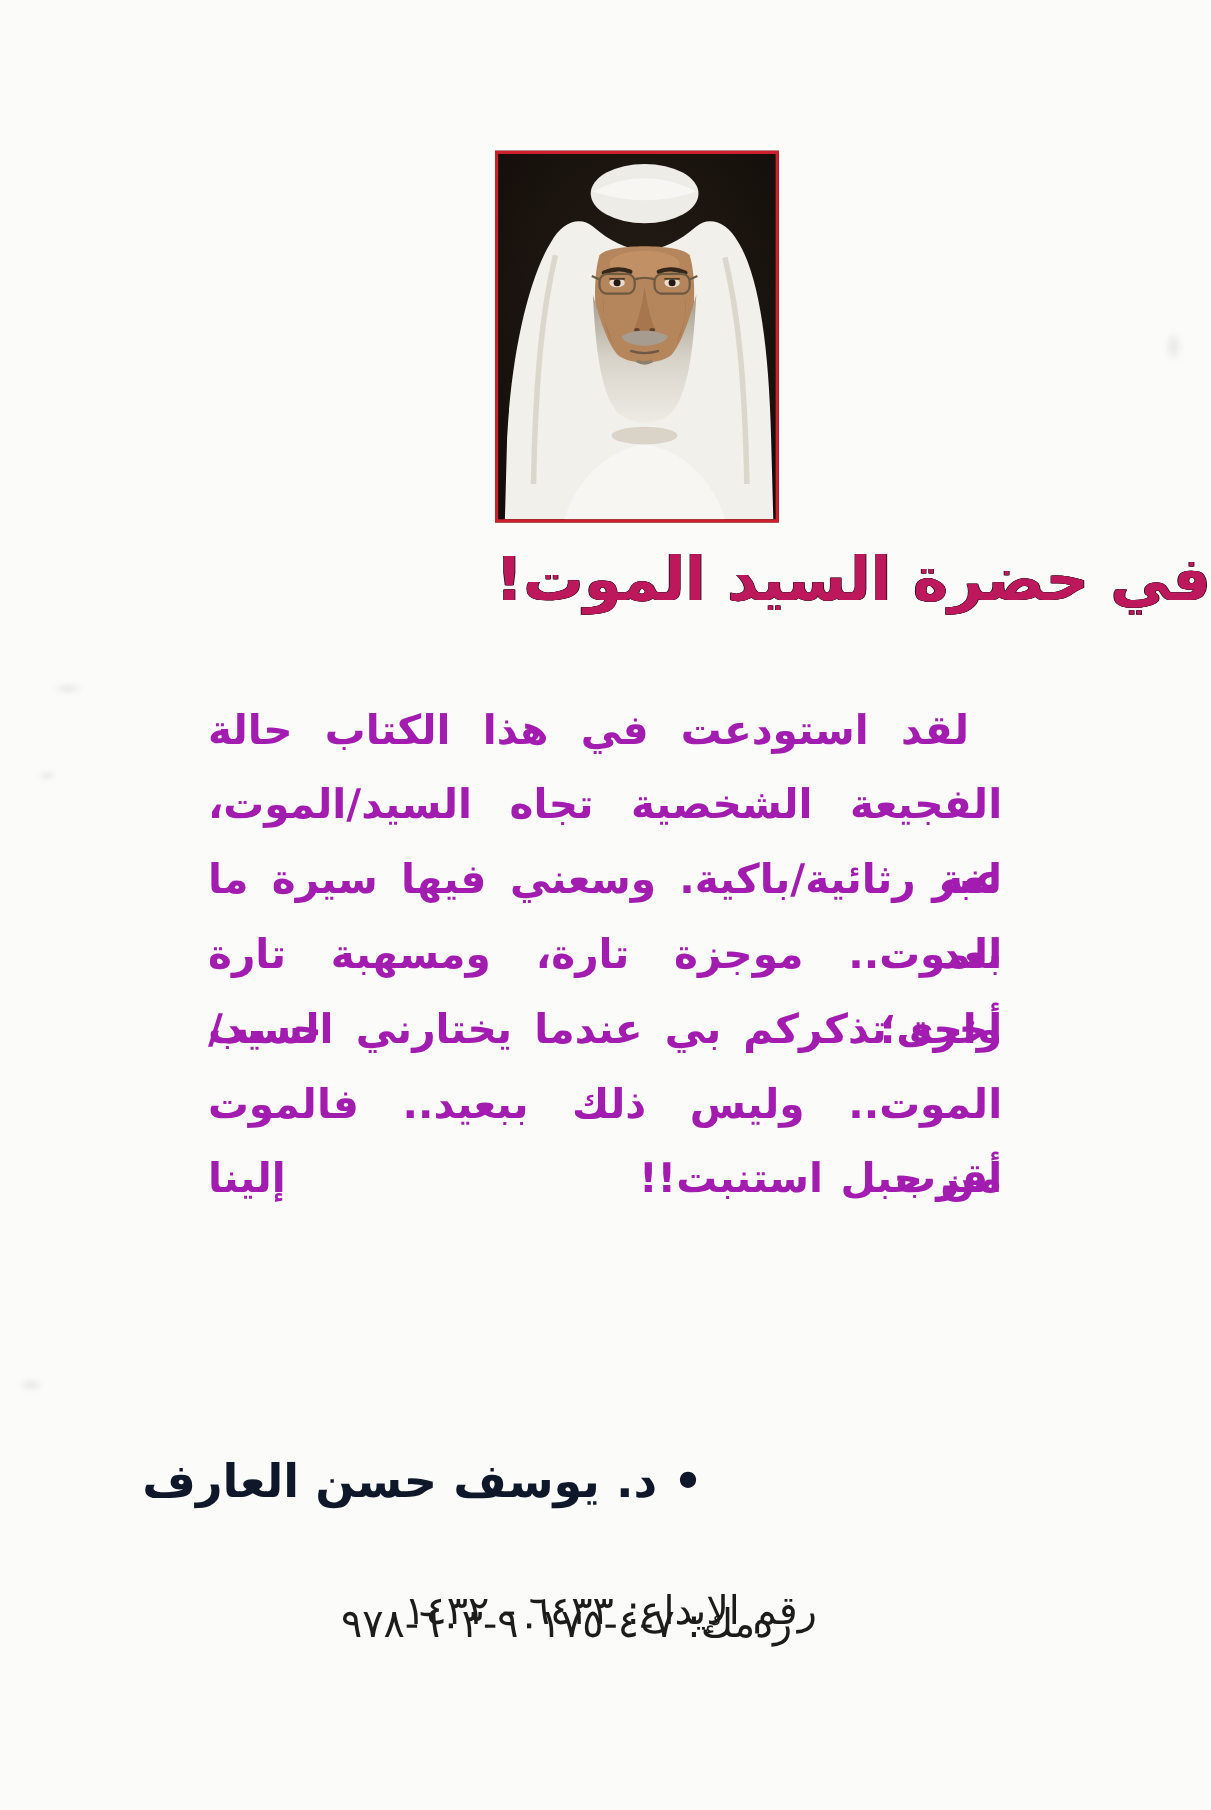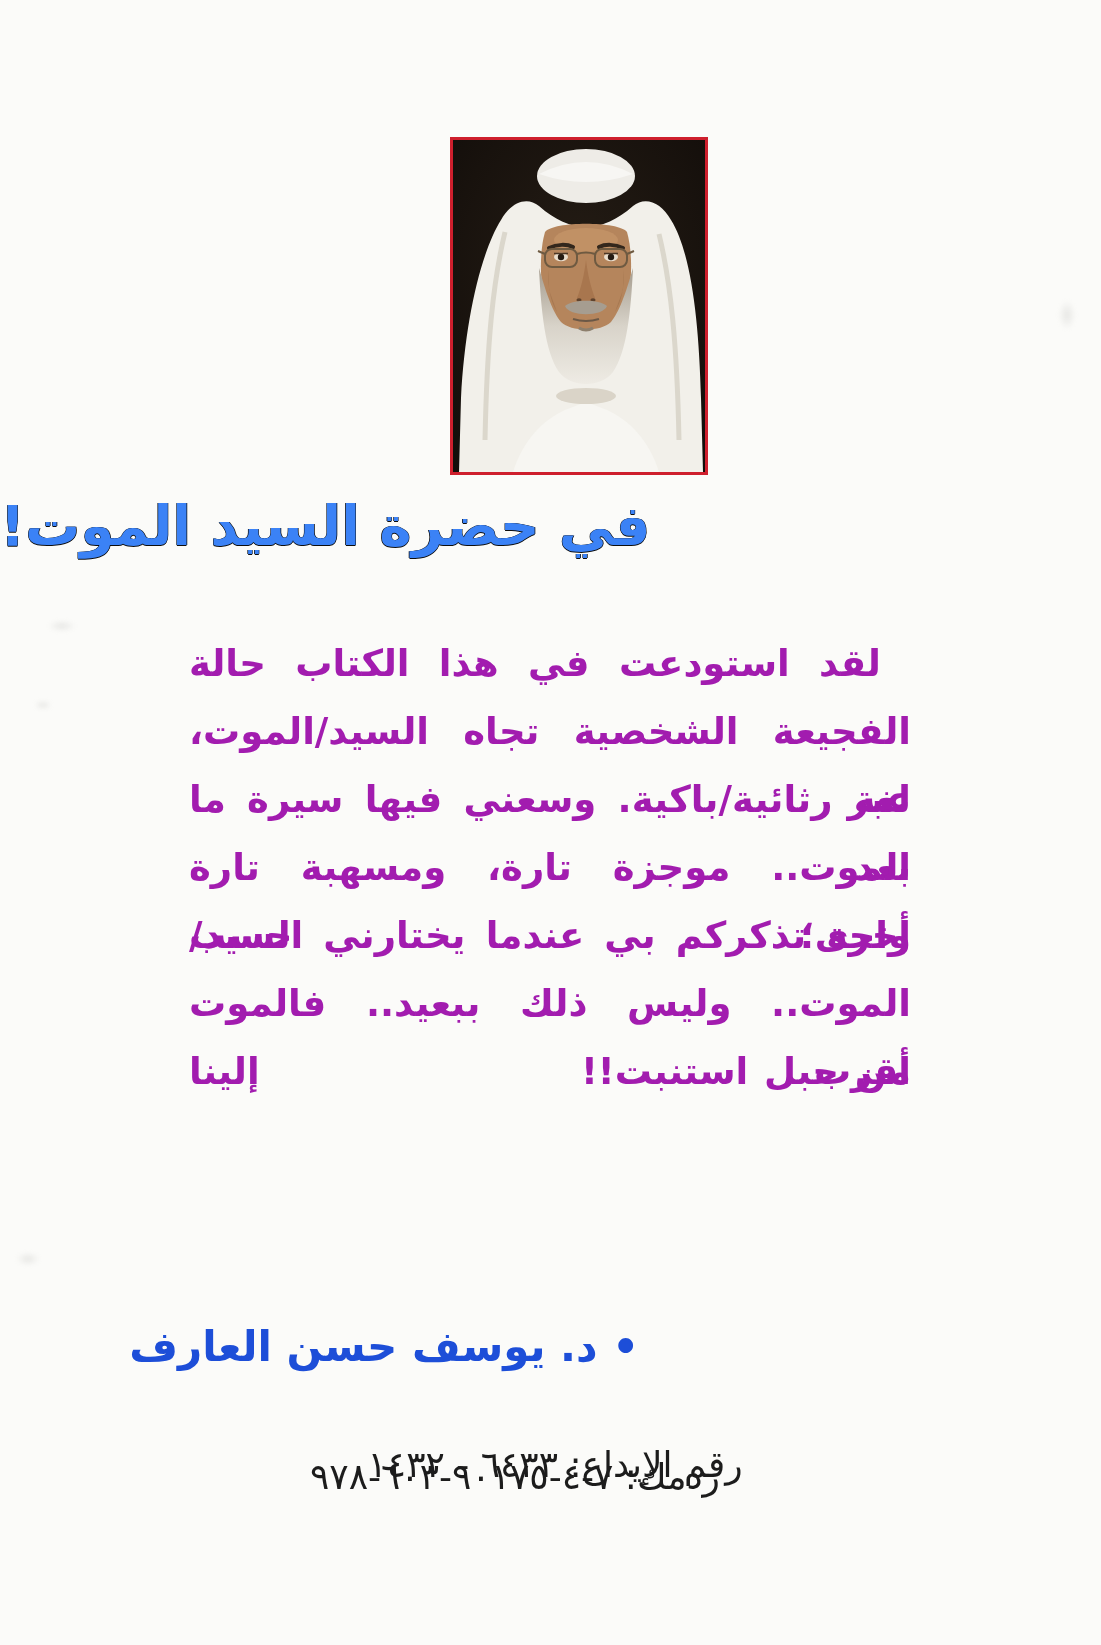--- a/index.html
+++ b/index.html
@@ -17,22 +17,22 @@
     position:absolute; left:450px; top:137px;
     width:258px; height:338px;
     border:3px solid #ce1f2d;
     background:#17110d;
   }
   .photo-frame svg { display:block; }
 
   
   .book-title {
     position:absolute; top:494px; left:0; width:1101px;
-    direction:rtl; text-align:left;
-    font-size:55px; font-weight:bold; color:#3b82f6;
+    direction:rtl; text-align:right;
+    font-size:55px; font-weight:bold; color:#be185d;
     letter-spacing:-1px;
     text-shadow:0.6px 0 0 #0d0d0d, -0.6px 0 0 #0d0d0d, 0 0.6px 0 #0d0d0d;
     white-space:nowrap;
   }
 
   
   .body-text {
     position:absolute; top:630px; right:190px; width:722px;
     direction:rtl;
     font-size:37px; font-weight:bold; color:#a21caf;
@@ -42,21 +42,21 @@
     text-align:justify; text-align-last:justify;
     word-spacing:3px;
   }
   .text-line.para-start { text-indent:30px; }
   .text-line.para-end { text-align:right; text-align-last:right; }
 
   
   .author-name {
     position:absolute; top:1322px; right:462px;
     direction:rtl; white-space:nowrap;
-    font-size:42px; font-weight:bold; color:#1d4ed8;
+    font-size:42px; font-weight:bold; color:#0f172a;
     letter-spacing:-0.5px;
   }
 
   
   .imprint-line {
     position:absolute; direction:rtl; text-align:center;
     font-size:36px; font-weight:normal; color:#1c1c1c;
     white-space:nowrap;
   }
   .imprint-deposit { top:1444px; left:0; width:1110px; }

